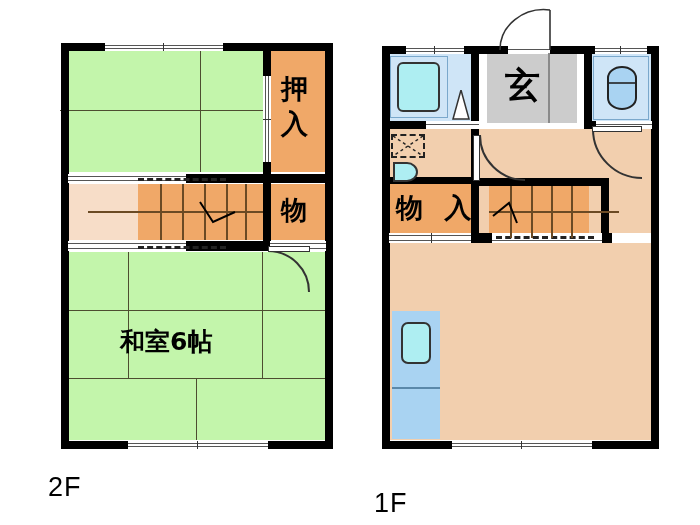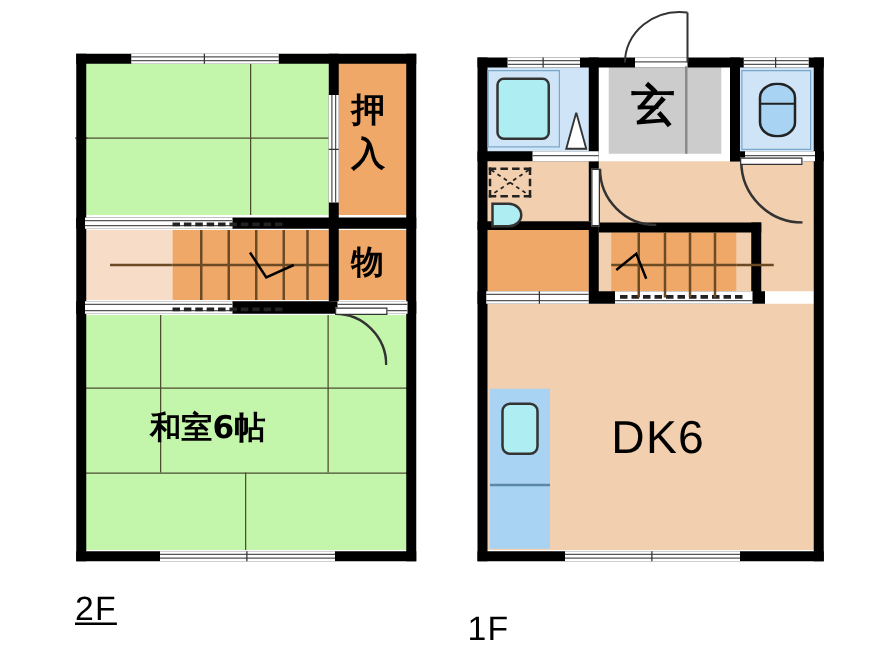--- a/index.html
+++ b/index.html
@@ -116,21 +116,21 @@
     <div class="doorarc" style="left:268px;top:250px;width:42px;height:42px;">
       <div class="arc" style="left:-42px;top:0px;width:84px;height:84px;border-color:#333;"></div>
     </div>
     <div class="doorpanel" style="left:268px;top:246px;width:42px;height:6px;"></div>
 
     <div class="label jlabel" style="left:281px;top:75px;font-size:27px;">押</div>
     <div class="label jlabel" style="left:281px;top:110px;font-size:27px;">入</div>
     <div class="label jlabel" style="left:281px;top:197px;font-size:26px;">物</div>
     <div class="label jlabel" style="left:120px;top:329px;font-size:25px;">和室6帖</div>
 
-    <div class="floorlabel" style="left:60px;top:472px;text-decoration:underline;">2F</div>
+    <div class="floorlabel" style="left:48px;top:472px;">2F</div>
   </div>
 
   <div class="plan" id="plan1f" style="left:0;top:0;width:700px;height:525px;">
 
     <div class="room blue" style="left:389px;top:53px;width:82px;height:70px;"></div>
     <div class="room grey" style="left:487px;top:53px;width:90px;height:70px;"></div>
     <div class="room blue" style="left:592px;top:53px;width:60px;height:73px;"></div>
     <div class="room peach" style="left:389px;top:129px;width:82px;height:48px;"></div>
     <div class="room peach" style="left:477px;top:129px;width:175px;height:56px;"></div>
     <div class="room orange" style="left:389px;top:183px;width:82px;height:50px;"></div>
@@ -238,18 +238,18 @@
     <div class="tread" style="left:489px;top:211px;width:100px;height:1.5px;"></div>
     <div class="tread" style="left:589px;top:211px;width:30px;height:1.5px;"></div>
     <svg class="arrow" style="left:491px;top:198px;width:40px;height:28px;" viewBox="0 0 40 28">
       <polyline points="2,18 18,5 26,25" fill="none" stroke="#000" stroke-width="2"></polyline>
     </svg>
 
     <div class="fixture tub" style="left:401px;top:322px;width:30px;height:42px;border-radius:7px;"></div>
     <div class="thinline" style="left:392px;top:387px;width:48px;height:1.5px;background:#5a88aa;"></div>
 
     <div class="label jlabel" style="left:505px;top:68px;font-size:35px;">玄</div>
-    <div class="label" style="left:489px;top:331px;font-size:37px;font-weight:500;letter-spacing:1px;">DK6</div>
+    <div class="label jlabel" style="left:396px;top:194px;font-size:27px;letter-spacing:6px;">物 入</div>
 
     <div class="floorlabel" style="left:374px;top:488px;">1F</div>
   </div>
 
 </div>
 
 </body></html>

